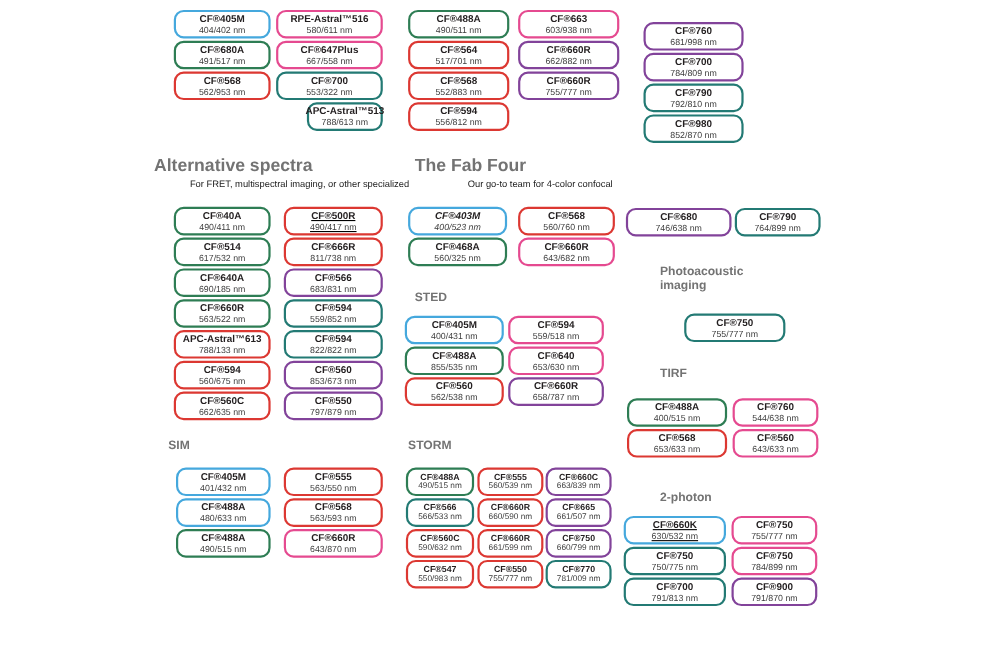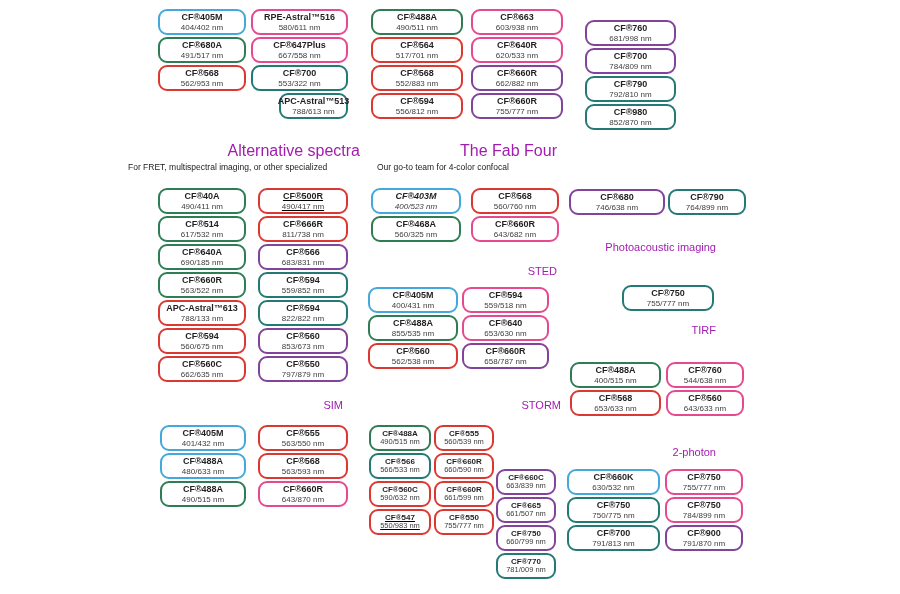--- a/index.html
+++ b/index.html
@@ -6,25 +6,25 @@
   .canvas{position:relative;width:900px;height:594px;background:#ffffff;
           font-family:"Liberation Sans",sans-serif;overflow:hidden;padding-left:36px;}
   .chip-group{position:absolute;display:flex;flex-direction:column;gap:2px;}
   .chip{background:#fff;border:2px solid #999;border-radius:9px;height:26px;
         box-sizing:border-box;display:flex;flex-direction:column;align-items:center;
         justify-content:center;line-height:1.15;padding:1px 2px;}
   .chip-name{font-size:9px;font-weight:bold;color:#231f20;white-space:nowrap;}
   .chip-value{font-size:8px;color:#3d3d3d;white-space:nowrap;}
   .narrow .chip-name{font-size:8px;}
   .narrow .chip-value{font-size:7.5px;}
-  .section-title{position:absolute;text-align:right;font-weight:normal;color:#a21caf;
+  .section-title{position:absolute;text-align:left;font-weight:bold;color:#737373;
                  line-height:1.15;}
   .t16{font-size:16px;}
   .t15{font-size:11px;}
-  .section-sub{position:absolute;text-align:left;font-size:8.5px;color:#222;}
+  .section-sub{position:absolute;text-align:right;font-size:8.5px;color:#222;}
   
   #g-top1{left:158px;top:9px;width:88px;}
   #g-top2{left:251px;top:9px;width:97px;}
   #g-top3{left:371px;top:9px;width:92px;}
   #g-top4{left:471px;top:9px;width:92px;}
   #g-top5{left:585px;top:20px;width:91px;}
   #g-alt1{left:158px;top:188px;width:88px;}
   #g-alt2{left:258px;top:188px;width:90px;}
   #g-fab1{left:371px;top:188px;width:90px;}
   #g-fab2{left:471px;top:188px;width:88px;}
@@ -42,21 +42,21 @@
   #g-storm3{left:496px;top:425px;width:60px;}
   #g-2p1{left:567px;top:469px;width:93px;}
   #g-2p2{left:665px;top:469px;width:78px;}
   
   #h-alt{left:140px;top:142px;width:220px;}
   #h-alt-sub{left:128px;top:162px;width:244px;}
   #h-fab{left:377px;top:142px;width:180px;}
   #h-fab-sub{left:377px;top:162px;width:180px;}
   #h-sted{left:377px;top:265px;width:180px;}
   #h-photo{left:600px;top:241px;width:116px;}
-  #h-tirf{left:600px;top:324px;width:116px;}
+  #h-tirf{left:600px;top:334px;width:116px;}
   #h-sim{left:153px;top:399px;width:190px;}
   #h-storm{left:371px;top:399px;width:190px;}
   #h-2p{left:600px;top:446px;width:116px;}
 </style>
 </head>
 <body>
 
 <div class="canvas">
 
   <div class="chip-group" id="g-top1">
@@ -107,24 +107,20 @@
       <div class="chip" style="border-color: rgb(220, 56, 50);">
         <div class="chip-name">CF®594</div>
         <div class="chip-value">556/812 nm</div>
       </div>
     </div>
   <div class="chip-group" id="g-top4">
       <div class="chip" style="border-color: rgb(229, 74, 144);">
         <div class="chip-name">CF®663</div>
         <div class="chip-value">603/938 nm</div>
       </div>
-      <div class="chip" style="border-color: rgb(229, 74, 144);">
-        <div class="chip-name">CF®640R</div>
-        <div class="chip-value">620/533 nm</div>
-      </div>
       <div class="chip" style="border-color: rgb(130, 67, 154);">
         <div class="chip-name">CF®660R</div>
         <div class="chip-value">662/882 nm</div>
       </div>
       <div class="chip" style="border-color: rgb(130, 67, 154);">
         <div class="chip-name">CF®660R</div>
         <div class="chip-value">755/777 nm</div>
       </div>
     </div>
   <div class="chip-group" id="g-top5">
@@ -341,21 +337,21 @@
         <div class="chip-value">490/515 nm</div>
       </div>
       <div class="chip" style="border-color: rgb(35, 122, 116);">
         <div class="chip-name">CF®566</div>
         <div class="chip-value">566/533 nm</div>
       </div>
       <div class="chip" style="border-color: rgb(220, 56, 50);">
         <div class="chip-name">CF®560C</div>
         <div class="chip-value">590/632 nm</div>
       </div>
-      <div class="chip" style="border-color: rgb(220, 56, 50); text-decoration: underline;">
+      <div class="chip" style="border-color: rgb(220, 56, 50);">
         <div class="chip-name">CF®547</div>
         <div class="chip-value">550/983 nm</div>
       </div>
     </div>
   <div class="chip-group narrow" id="g-storm2">
       <div class="chip" style="border-color: rgb(220, 56, 50);">
         <div class="chip-name">CF®555</div>
         <div class="chip-value">560/539 nm</div>
       </div>
       <div class="chip" style="border-color: rgb(220, 56, 50);">
@@ -365,41 +361,41 @@
       <div class="chip" style="border-color: rgb(220, 56, 50);">
         <div class="chip-name">CF®660R</div>
         <div class="chip-value">661/599 nm</div>
       </div>
       <div class="chip" style="border-color: rgb(220, 56, 50);">
         <div class="chip-name">CF®550</div>
         <div class="chip-value">755/777 nm</div>
       </div>
     </div>
   <div class="chip-group narrow" id="g-storm3">
-      <div class="chip" style="border-color: rgb(130, 67, 154); margin-top: 44px;">
+      <div class="chip" style="border-color: rgb(130, 67, 154);">
         <div class="chip-name">CF®660C</div>
         <div class="chip-value">663/839 nm</div>
       </div>
       <div class="chip" style="border-color: rgb(130, 67, 154);">
         <div class="chip-name">CF®665</div>
         <div class="chip-value">661/507 nm</div>
       </div>
       <div class="chip" style="border-color: rgb(130, 67, 154);">
         <div class="chip-name">CF®750</div>
         <div class="chip-value">660/799 nm</div>
       </div>
       <div class="chip" style="border-color: rgb(35, 122, 116);">
         <div class="chip-name">CF®770</div>
         <div class="chip-value">781/009 nm</div>
       </div>
     </div>
 
   <div class="section-title t15" id="h-2p">2-photon</div>
   <div class="chip-group" id="g-2p1">
-      <div class="chip" style="border-color: rgb(69, 168, 221);">
+      <div class="chip" style="border-color: rgb(69, 168, 221); text-decoration: underline;">
         <div class="chip-name">CF®660K</div>
         <div class="chip-value">630/532 nm</div>
       </div>
       <div class="chip" style="border-color: rgb(35, 122, 116);">
         <div class="chip-name">CF®750</div>
         <div class="chip-value">750/775 nm</div>
       </div>
       <div class="chip" style="border-color: rgb(35, 122, 116);">
         <div class="chip-name">CF®700</div>
         <div class="chip-value">791/813 nm</div>

